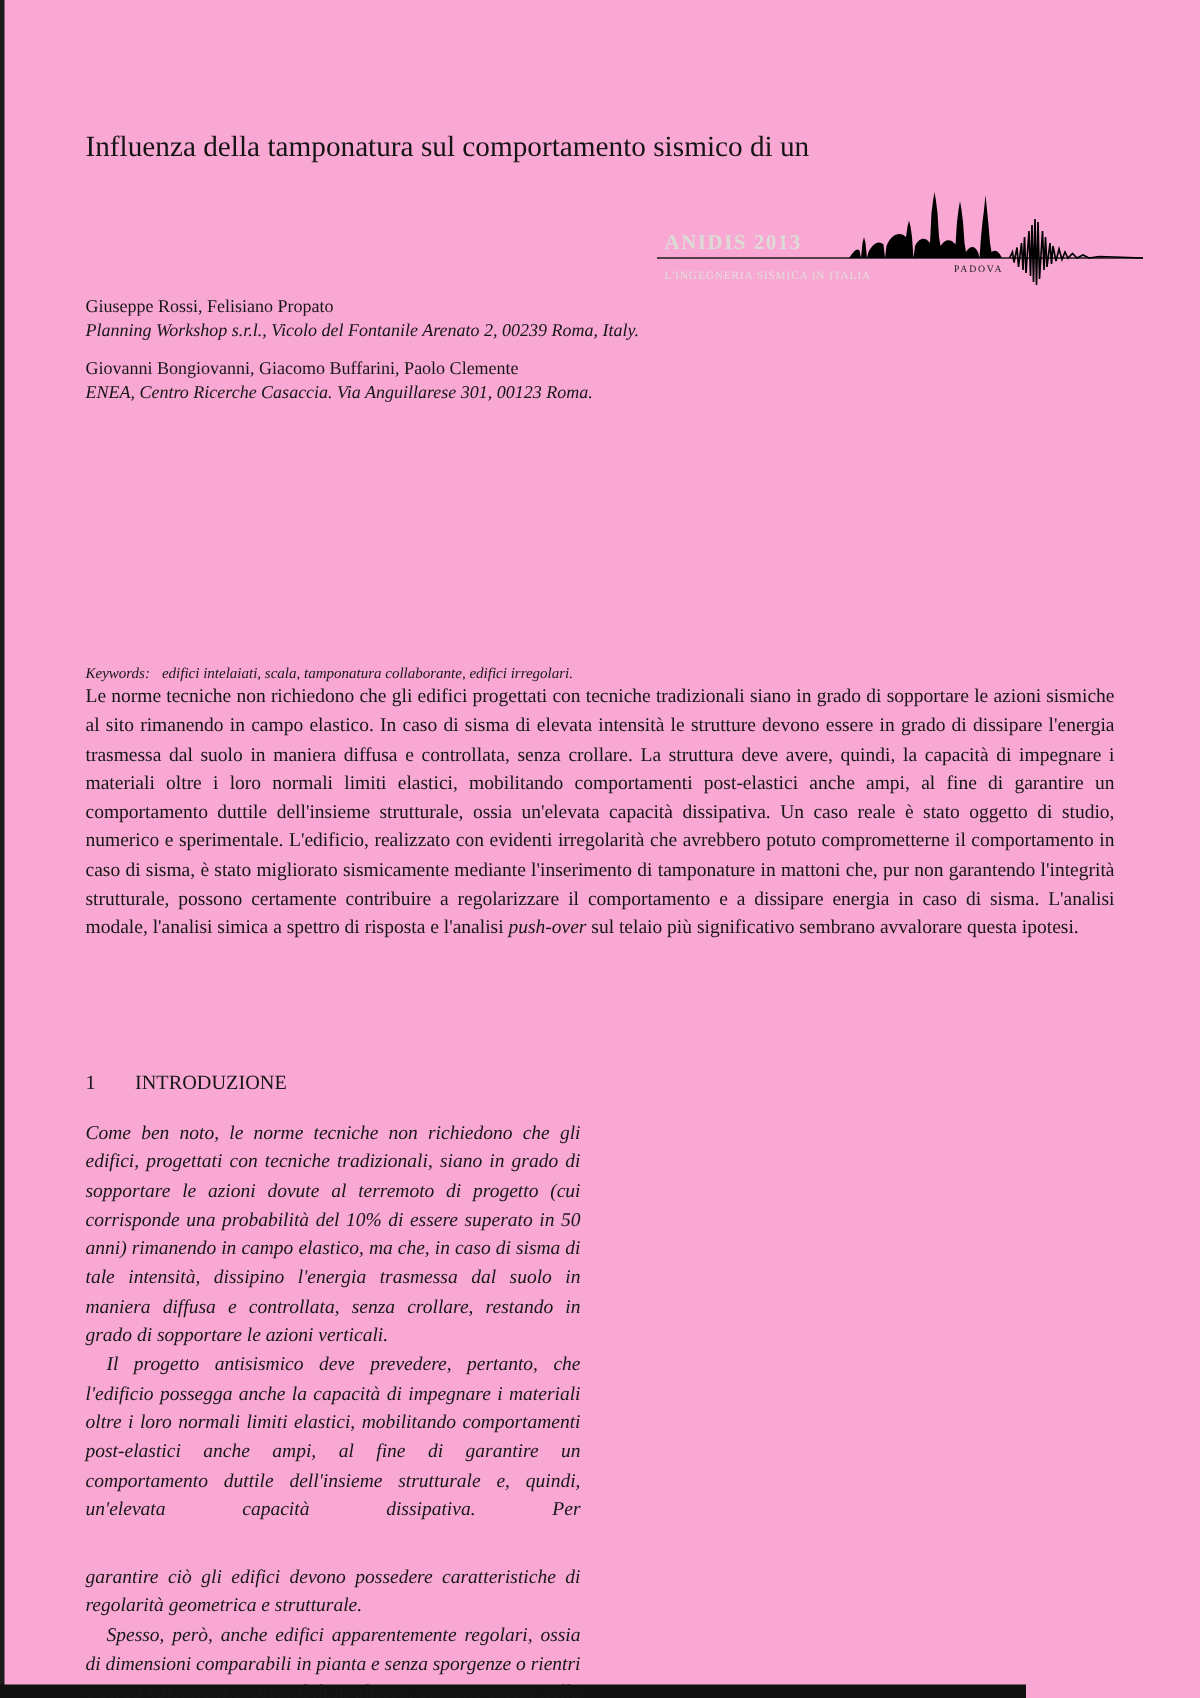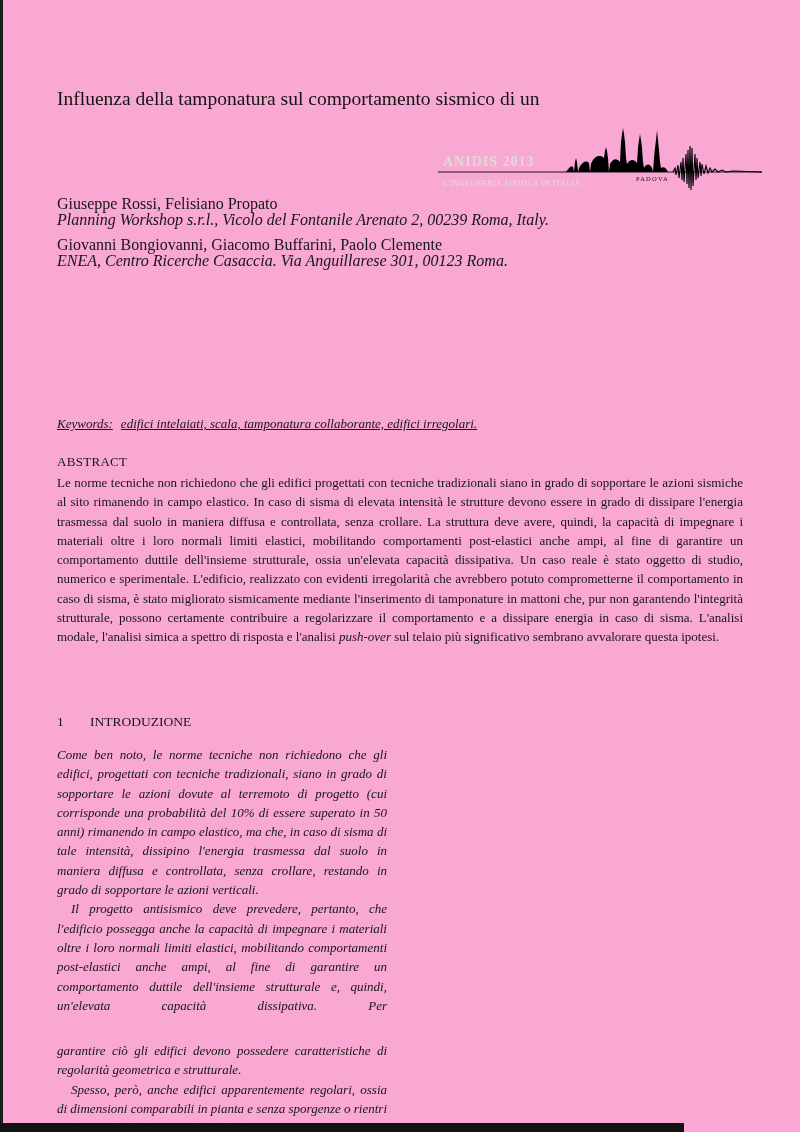--- a/index.html
+++ b/index.html
@@ -11,25 +11,25 @@
   .edge-left   { position:absolute; left:0; top:0; width:3px; height:1132px; background:#1c1c1c; }
   .edge-bottom { position:absolute; left:0; top:1123px; width:684px; height:9px; background:#121212; }
 
   .title {
     position:absolute; left:57px; top:84px; width:570px;
     font-size:19.5px; line-height:30px; color:#141414;
   }
 
   .logo { position:absolute; left:438px; top:118px; width:324px; height:82px; }
 
-  .authors { position:absolute; left:57px; top:196px; width:600px; font-size:16px; line-height:16px; }
+  .authors { position:absolute; left:57px; top:196px; width:600px; font-size:12px; line-height:16px; }
   .author-group { margin-bottom:9px; }
   .affiliation { font-style:italic; }
 
-  .keywords { position:absolute; left:57px; top:416px; width:686px; font-size:13px; font-style:italic;text-decoration:underline; }
+  .keywords { position:absolute; left:57px; top:444px; width:686px; font-size:10px; font-style:italic; }
   .keywords .kw-label { margin-right:8px; }
 
   .abstract { position:absolute; left:57px; top:454px; width:686px; font-size:13px; }
   .abstract-heading { margin-bottom:3px; letter-spacing:0.3px; }
   .abstract-body { text-align:justify; line-height:19.3px; }
   .italic { font-style:italic; }
 
   .columns { position:absolute; left:57px; top:714px; width:686px; display:flex; gap:26px;flex-direction:column; }
   .col { width:330px; font-size:13px; }
   .section-heading { margin-bottom:15px; font-size:13.5px; }
@@ -74,21 +74,20 @@
       <div>Giovanni Bongiovanni, Giacomo Buffarini, Paolo Clemente</div>
       <div class="affiliation">ENEA, Centro Ricerche Casaccia. Via Anguillarese 301, 00123 Roma.</div>
     </div>
   </div>
 
   <div class="keywords">
     <span class="kw-label">Keywords:</span><span>edifici intelaiati, scala, tamponatura collaborante, edifici irregolari.</span>
   </div>
 
   <div class="abstract">
-    <div class="abstract-heading">ABSTRACT</div>
     <div class="abstract-body"><span>Le norme tecniche non richiedono che gli edifici progettati con tecniche tradizionali siano in grado di sopportare le azioni sismiche al sito rimanendo in campo elastico. In caso di sisma di elevata intensità le strutture devono essere in grado di dissipare l'energia trasmessa dal suolo in maniera diffusa e controllata, senza crollare. La struttura deve avere, quindi, la capacità di impegnare i materiali oltre i loro normali limiti elastici, mobilitando comportamenti post-elastici anche ampi, al fine di garantire un comportamento duttile dell'insieme strutturale, ossia un'elevata capacità dissipativa. Un caso reale è stato oggetto di studio, numerico e sperimentale. L'edificio, realizzato con evidenti irregolarità che avrebbero potuto comprometterne il comportamento in caso di sisma, è stato migliorato sismicamente mediante l'inserimento di tamponature in mattoni che, pur non garantendo l'integrità strutturale, possono certamente contribuire a regolarizzare il comportamento e a dissipare energia in caso di sisma. L'analisi modale, l'analisi simica a spettro di risposta e l'analisi </span><span class="italic">push-over</span><span> sul telaio più significativo sembrano avvalorare questa ipotesi.</span></div>
   </div>
 
   <div class="columns">
     <div class="col">
       <div class="section-heading">
         <span class="sec-num">1</span><span>INTRODUZIONE</span>
       </div>
       <p>Come ben noto, le norme tecniche non richiedono che gli edifici, progettati con tecniche tradizionali, siano in grado di sopportare le azioni dovute al terremoto di progetto (cui corrisponde una probabilità del 10% di essere superato in 50 anni) rimanendo in campo elastico, ma che, in caso di sisma di tale intensità, dissipino l'energia trasmessa dal suolo in maniera diffusa e controllata, senza crollare, restando in grado di sopportare le azioni verticali.</p>
       <p class="indent stretch-last">Il progetto antisismico deve prevedere, pertanto, che l'edificio possegga anche la capacità di impegnare i materiali oltre i loro normali limiti elastici, mobilitando comportamenti post-elastici anche ampi, al fine di garantire un comportamento duttile dell'insieme strutturale e, quindi, un'elevata capacità dissipativa. Per</p>

